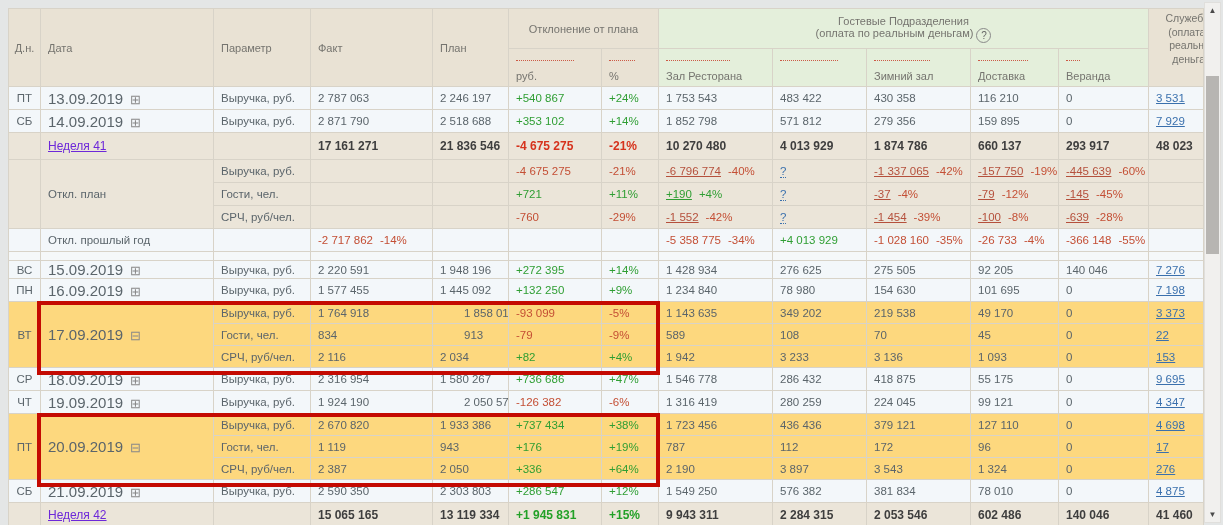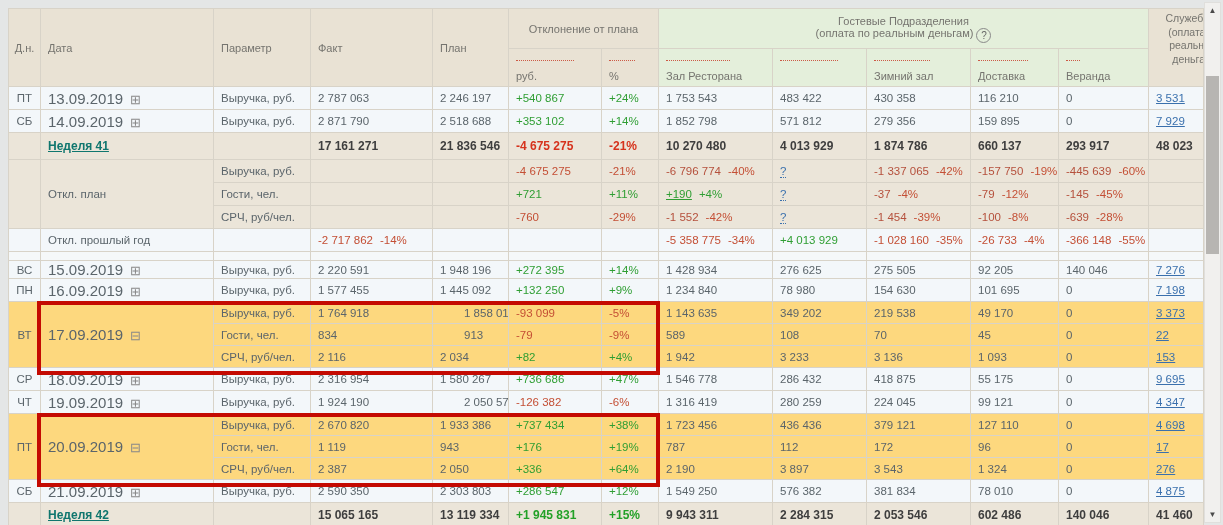--- a/index.html
+++ b/index.html
@@ -41,22 +41,22 @@
   td.plan-good{background:#b4dfa0;}
   td.plan-bad{background:#f49b9b;padding-left:31px;}
   .col-dn{text-align:center;padding:0 2px;}
   .part{white-space:nowrap;}
   .part + .part{margin-left:7px;}
   .pos{color:#2f9e33;}
   .neg{color:#c44f35;}
   .pos-b{color:#23a127;font-weight:bold;}
   .neg-b{color:#d6321c;font-weight:bold;}
   .link{color:#3a70ad;text-decoration:underline;cursor:pointer;}
-  .wlink{color:#0f766e;text-decoration:underline;font-weight:bold;font-size:12px;cursor:pointer;}
-  .neglink{color:#b5503c;cursor:pointer;}
+  .wlink{color:#6d28d9;text-decoration:underline;font-weight:normal;font-size:12px;cursor:pointer;}
+  .neglink{color:#b5503c;text-decoration:underline;cursor:pointer;}
   .poslink{color:#2f9e33;text-decoration:underline;cursor:pointer;}
   .qlink{color:#3a70ad;border-bottom:1px dotted #3a70ad;cursor:pointer;}
   .date-text{font-size:15px;}
   .exp{color:#898989;font-size:13px;margin-left:5px;cursor:pointer;}
   .help{
     display:inline-block;width:13px;height:13px;line-height:13px;
     border:1px solid #8a8a8a;border-radius:50%;text-align:center;
     font-size:10px;color:#666;margin-left:3px;vertical-align:-2px;cursor:pointer;
   }
   .annot{

